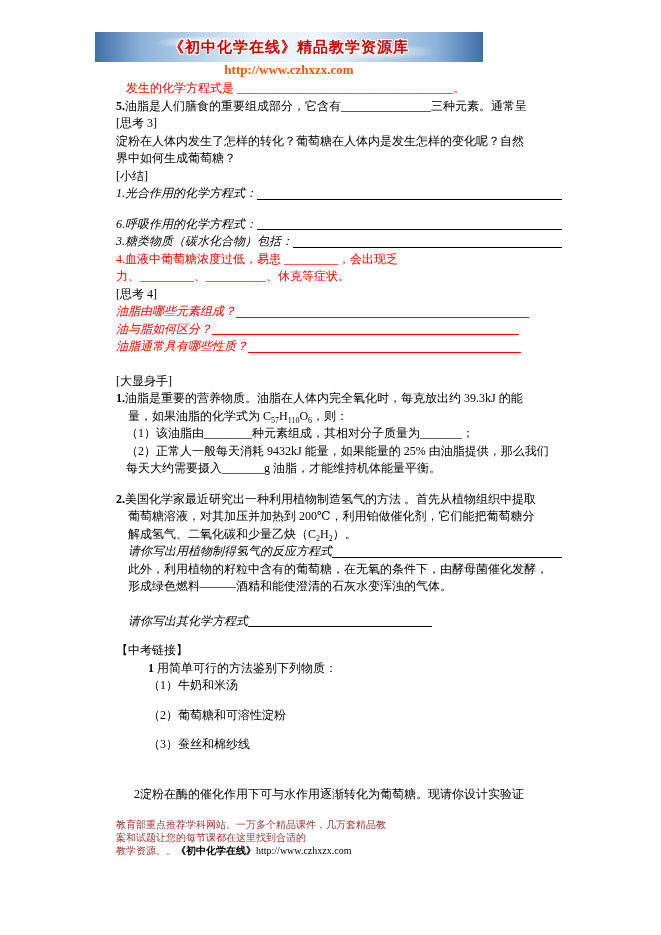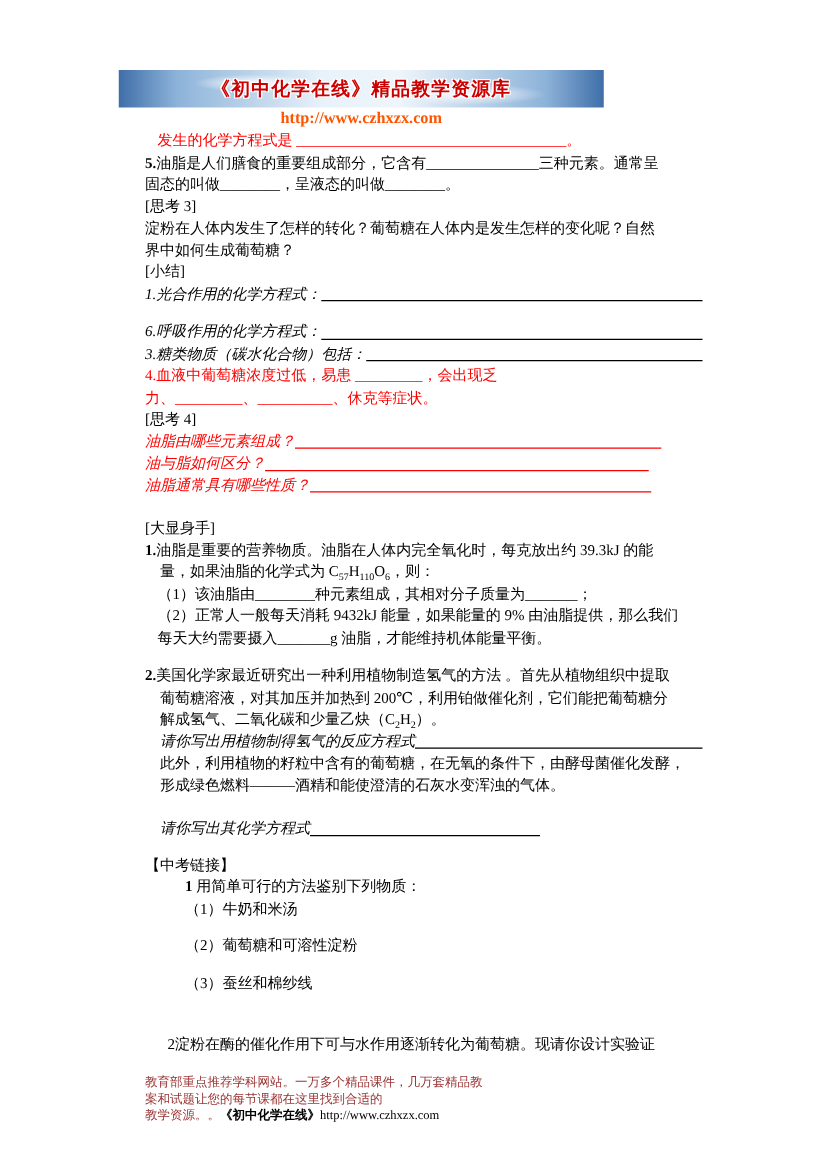--- a/index.html
+++ b/index.html
@@ -3,21 +3,21 @@
 <meta charset="utf-8">
 <style>
   * { box-sizing: border-box; }
   html, body { margin: 0; padding: 0; }
   body {
     width: 661px; height: 935px;
     background: #ffffff;
     font-family: "Liberation Serif", "DejaVu Serif", serif;
     position: relative; overflow: hidden;
   }
-  .page { width: 661px; height: 935px; padding-top: 56px; }
+  .page { width: 661px; height: 935px; padding-top: 32px; }
 
   
   .banner { width: 388px; margin-left: 95px; }
   .banner-img {
     height: 30px;
     background:
       radial-gradient(ellipse 70px 10px at 28% 35%, rgba(255,255,255,.95), transparent 70%),
       radial-gradient(ellipse 90px 12px at 72% 65%, rgba(255,255,255,.85), transparent 70%),
       linear-gradient(90deg,#3f6ea8 0%,#8db3d9 12%,#e8f2fa 42%,#eef5fb 58%,#8db3d9 88%,#3f6ea8 100%);
     display: flex; align-items: center; justify-content: center;
@@ -76,21 +76,21 @@
     <div class="banner-img">
       <span class="banner-title">《初中化学在线》精品教学资源库</span>
     </div>
     <a href="#" class="banner-url">http://www.czhxzx.com</a>
   </div>
 
   <div class="content">
 
     <p class="red ind10"><span>发生的化学方程式是 ____________________________________。</span></p>
 
-    <p><b>5.</b><span>油脂是人们膳食的重要组成部分，它含有_______________三种元素。通常呈</span><br><span>固态的叫做________，呈液态的叫做________。</span></p>
+    <p><b>5.</b><span>油脂是人们膳食的重要组成部分，它含有_______________三种元素。通常呈</span><br></p>
 
     <p>[思考 3]</p>
     <p><span>淀粉在人体内发生了怎样的转化？葡萄糖在人体内是发生怎样的变化呢？自然</span><br><span>界中如何生成葡萄糖？</span></p>
 
     <p>[小结]</p>
 
     <p class="fillrow">
       <span class="label">1.光合作用的化学方程式：</span>
       <span class="fill"></span>
     </p>
@@ -119,21 +119,21 @@
       <span class="fill mr41"></span>
     </p>
 
     <div class="gap17"></div>
 
     <p class="b">[大显身手]</p>
 
     <p class="hang"><b>1.</b><span>油脂是重要的营养物质。油脂在人体内完全氧化时，每克放出约 39.3kJ 的能</span><br><span>量，如果油脂的化学式为 </span><span><span>C</span><sub>57</sub><span>H</span><sub>110</sub><span>O</span><sub>6</sub></span><span>，则：</span></p>
 
     <p class="ind10">（1）该油脂由________种元素组成，其相对分子质量为_______；</p>
-    <p class="ind10"><span>（2）正常人一般每天消耗 9432kJ 能量，如果能量的 9% 由油脂提供，那么我们</span><br><span>每天大约需要摄入_______g 油脂，才能维持机体能量平衡。</span></p>
+    <p class="ind10"><span>（2）正常人一般每天消耗 9432kJ 能量，如果能量的 25% 由油脂提供，那么我们</span><br><span>每天大约需要摄入_______g 油脂，才能维持机体能量平衡。</span></p>
 
     <div class="gap13"></div>
 
     <p class="hang"><b>2.</b><span>美国化学家最近研究出一种利用植物制造氢气的方法 。首先从植物组织中提取</span><br><span>葡萄糖溶液，对其加压并加热到 200℃，利用铂做催化剂，它们能把葡萄糖分</span><br><span>解成氢气、二氧化碳和少量乙炔（C</span><span><sub>2</sub><span>H</span><sub>2</sub></span><span>）。</span></p>
 
     <p class="fillrow ind12">
       <span class="label">请你写出用植物制得氢气的反应方程式 </span>
       <span class="fill"></span>
     </p>
     <p class="ind12"><span>此外，利用植物的籽粒中含有的葡萄糖，在无氧的条件下，由酵母菌催化发酵，</span><br><span>形成绿色燃料———酒精和能使澄清的石灰水变浑浊的气体。</span></p>

